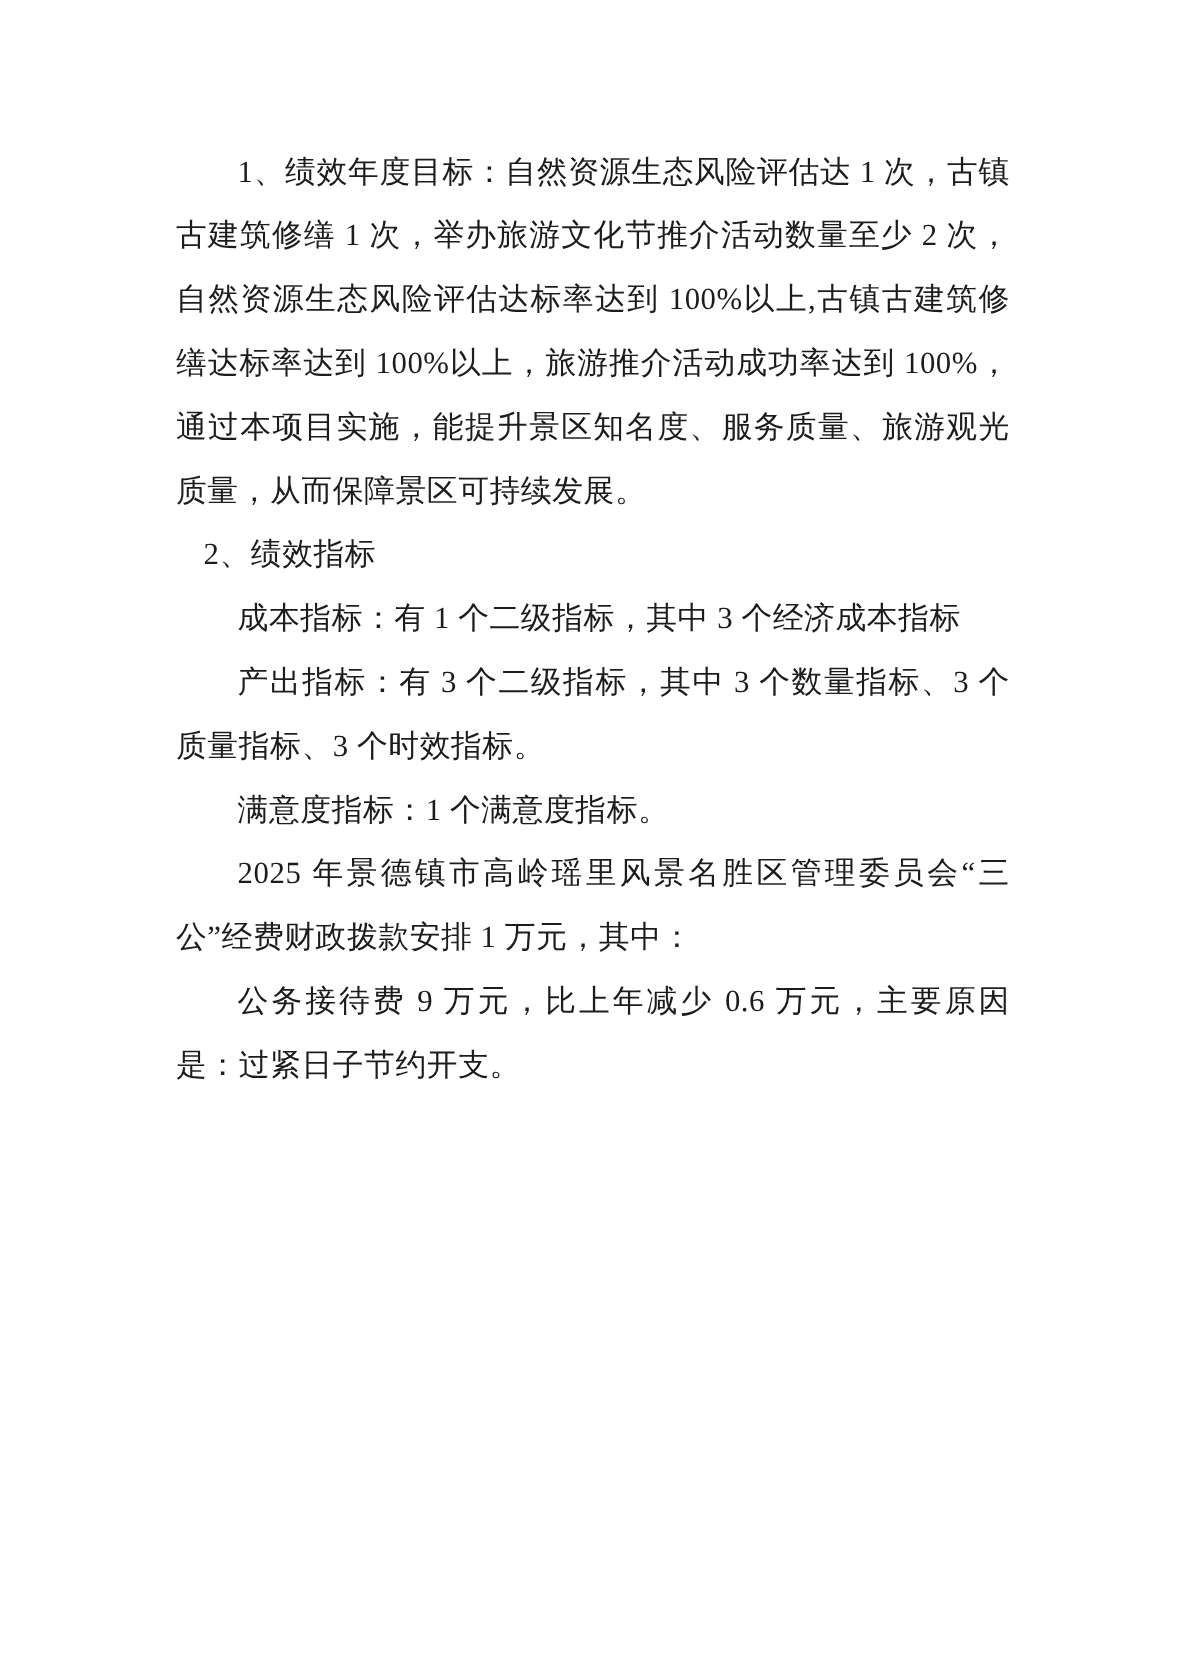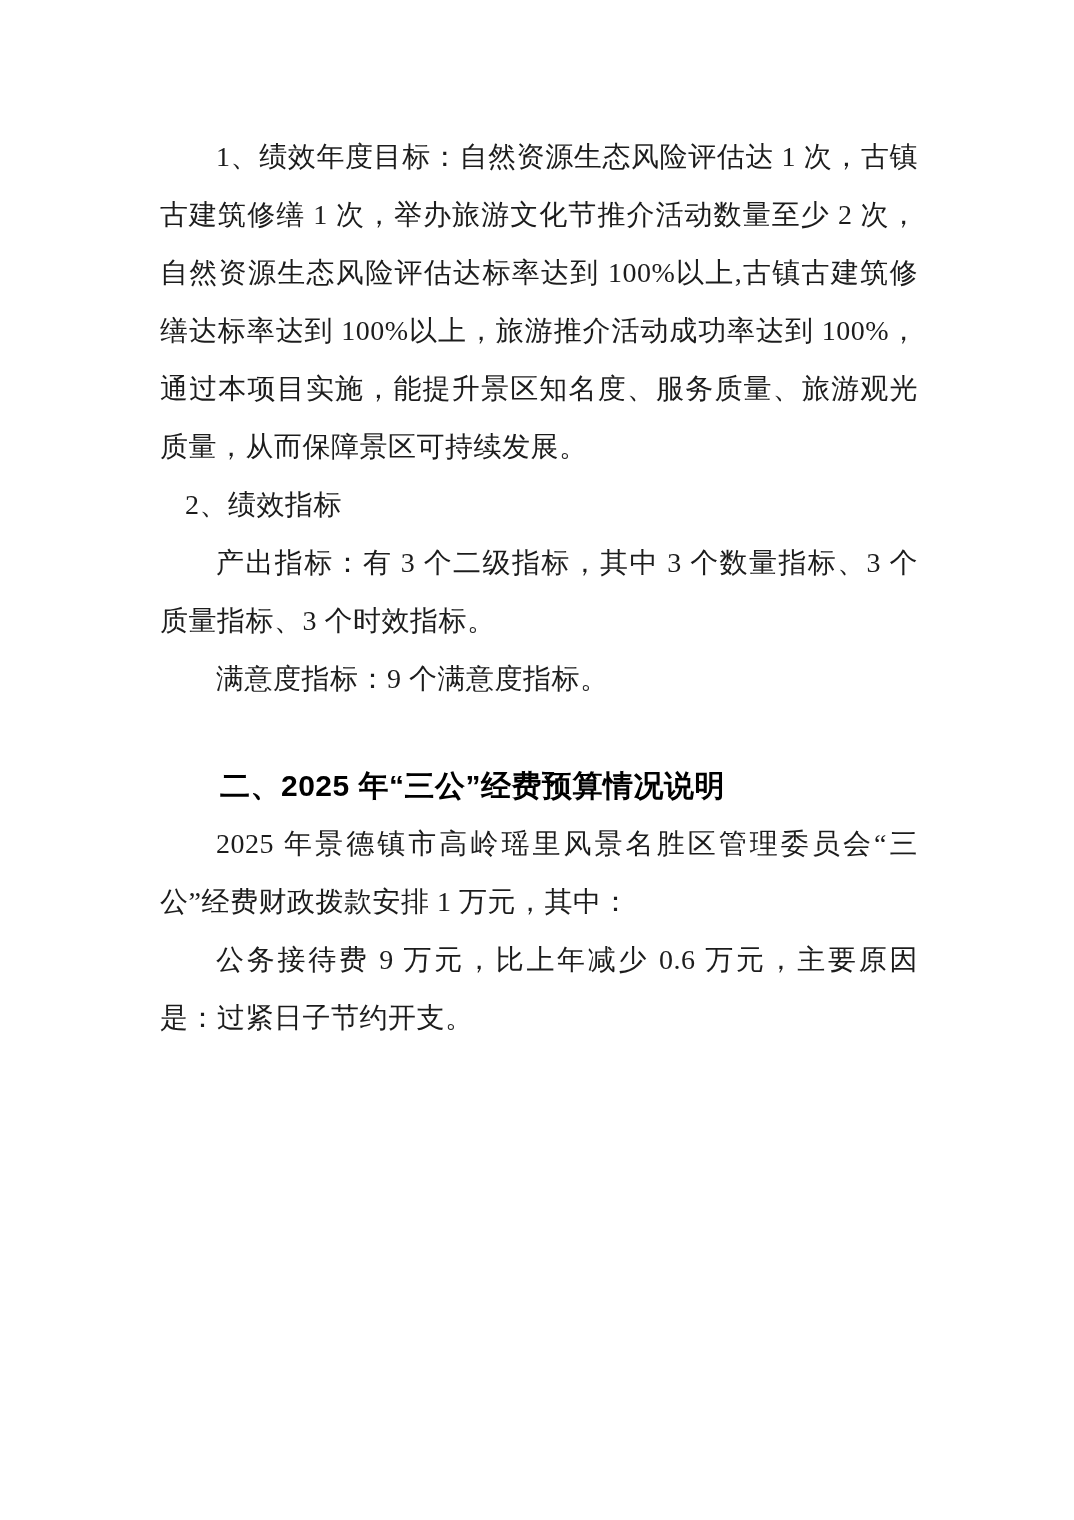--- a/index.html
+++ b/index.html
@@ -45,26 +45,26 @@
 </style>
 </head>
 <body>
 
 <div class="page">
 
   <p class="para indent-2">1、绩效年度目标：自然资源生态风险评估达 1 次，古镇古建筑修缮 1 次，举办旅游文化节推介活动数量至少 2 次，自然资源生态风险评估达标率达到 100%以上,古镇古建筑修缮达标率达到 100%以上，旅游推介活动成功率达到 100%，通过本项目实施，能提升景区知名度、服务质量、旅游观光质量，从而保障景区可持续发展。</p>
 
   <p class="para indent-1">2、绩效指标</p>
 
+  <p class="para indent-2">成本指标：有 1 个二级指标，其中 3 个经济成本指标</p>
 
   <p class="para indent-2">产出指标：有 3 个二级指标，其中 3 个数量指标、3 个质量指标、3 个时效指标。</p>
 
 
-  <p class="para indent-2">满意度指标：9 个满意度指标。</p>
+  <p class="para indent-2">满意度指标：1 个满意度指标。</p>
 
-  <h2 class="heading">二、2025 年“三公”经费预算情况说明</h2>
 
   <p class="para indent-2">2025 年景德镇市高岭瑶里风景名胜区管理委员会“三公”经费财政拨款安排 1 万元，其中：</p>
 
 
   <p class="para indent-2">公务接待费 9 万元，比上年减少 0.6 万元，主要原因是：过紧日子节约开支。</p>
 
 </div>
 
 </body></html>

